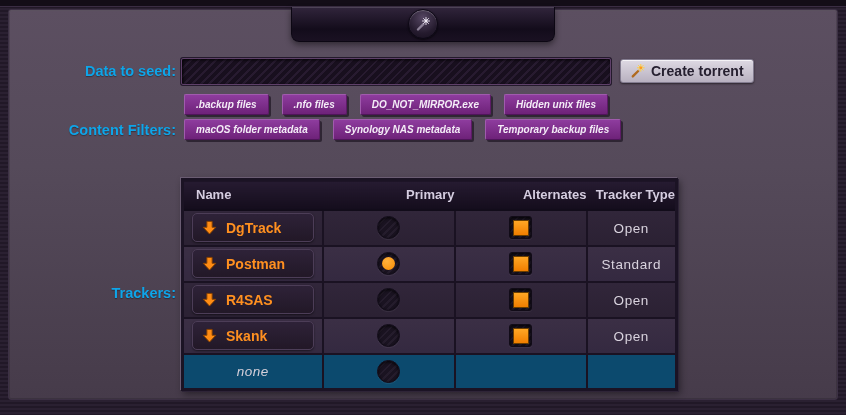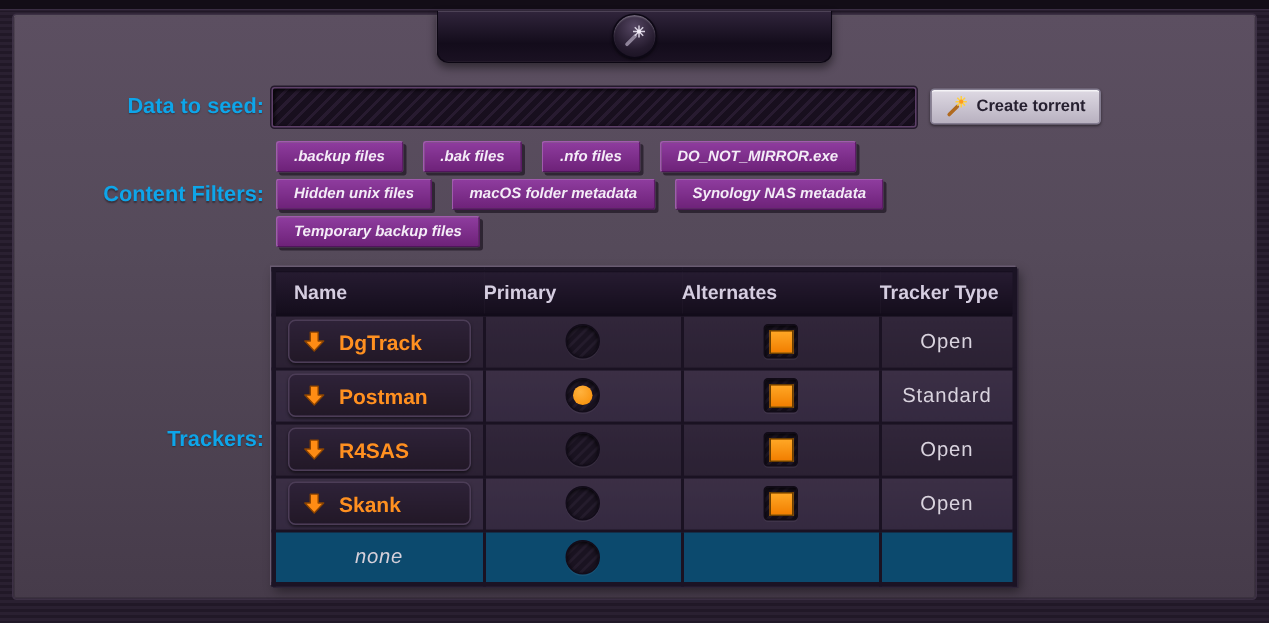--- a/index.html
+++ b/index.html
@@ -49,21 +49,21 @@
     background-image:repeating-linear-gradient(135deg, rgba(150,110,175,.12) 0px, rgba(150,110,175,.12) 2px, transparent 2px, transparent 6px);
     border:1px solid #5e4069; border-radius:2px;
     box-shadow:0 0 0 1px #241a2c, inset 1px 1px 3px rgba(0,0,0,.9);
     color:#e8e2ee; font-size:13px; padding:0 8px; outline:none;
   }
   .create-btn {
     position:absolute; left:620px; top:59px; height:24px;
     display:flex; align-items:center; gap:5px; padding:0 9px;
     background:linear-gradient(#ded9e3,#b8b1c0);
     border:1px solid #837c90; border-radius:3px;
-    font-family:inherit; font-size:11px; font-weight:bold; color:#262030;
+    font-family:inherit; font-size:14px; font-weight:bold; color:#262030;
     box-shadow:0 1px 2px rgba(0,0,0,.5), inset 0 1px 0 rgba(255,255,255,.7);
     cursor:pointer;
   }
 
   
   .chips {
     position:absolute; left:184px; top:94px; width:468px;
     display:flex; flex-wrap:wrap; column-gap:13px; row-gap:4px;
   }
   .chip {
@@ -81,21 +81,21 @@
     position:absolute; left:181px; top:178px; width:494px;
     border-collapse:collapse; table-layout:fixed;
     border:3px solid #1b1324; border-radius:0;
     box-shadow:-1px -1px 0 #6a5c72, 1px 1px 0 #2e2437, 2px 3px 7px rgba(0,0,0,.45);
     background:#2d2335;
   }
   .trk-table col.c0{width:140px} .trk-table col.c1{width:132px}
   .trk-table col.c2{width:132px} .trk-table col.c3{width:90px}
   .trk-table th {
     height:30px; background:linear-gradient(#261b31,#140d1c);
-    color:#d5cde0; font-size:13px; font-weight:bold; text-align:left;
+    color:#d5cde0; font-size:13px; font-weight:bold; text-align:right;
     border-bottom:2px solid #120c1a;
   }
   .trk-table th.col-0 { text-align:left; padding-left:12px; }
   .trk-table td {
     height:36px; text-align:center; vertical-align:middle;
     border-right:2px solid #1a1222; border-bottom:2px solid #1a1222;
   }
   .trk-table td:last-child { border-right:none; }
   .trk-table tr:last-child td { border-bottom:none; }
   tr.row-odd  td { background:linear-gradient(#31263a,#2b2133); }
@@ -185,21 +185,20 @@
       </g>
       <circle cx="10.8" cy="4.8" r="1.4" fill="#ff9a1e"></circle>
     </svg>
   </span>
   <span>Create torrent</span>
 </button>
 
 <label class="form-label" style="top:122px;">Content Filters:</label>
 <div class="chips">
     <button class="chip">.backup files</button>
-    <button class="chip">.bak files</button>
     <button class="chip">.nfo files</button>
     <button class="chip">DO_NOT_MIRROR.exe</button>
     <button class="chip">Hidden unix files</button>
     <button class="chip">macOS folder metadata</button>
     <button class="chip">Synology NAS metadata</button>
     <button class="chip">Temporary backup files</button>
   </div>
 
 <label class="form-label" style="top:285px;">Trackers:</label>
 <table class="trk-table">

